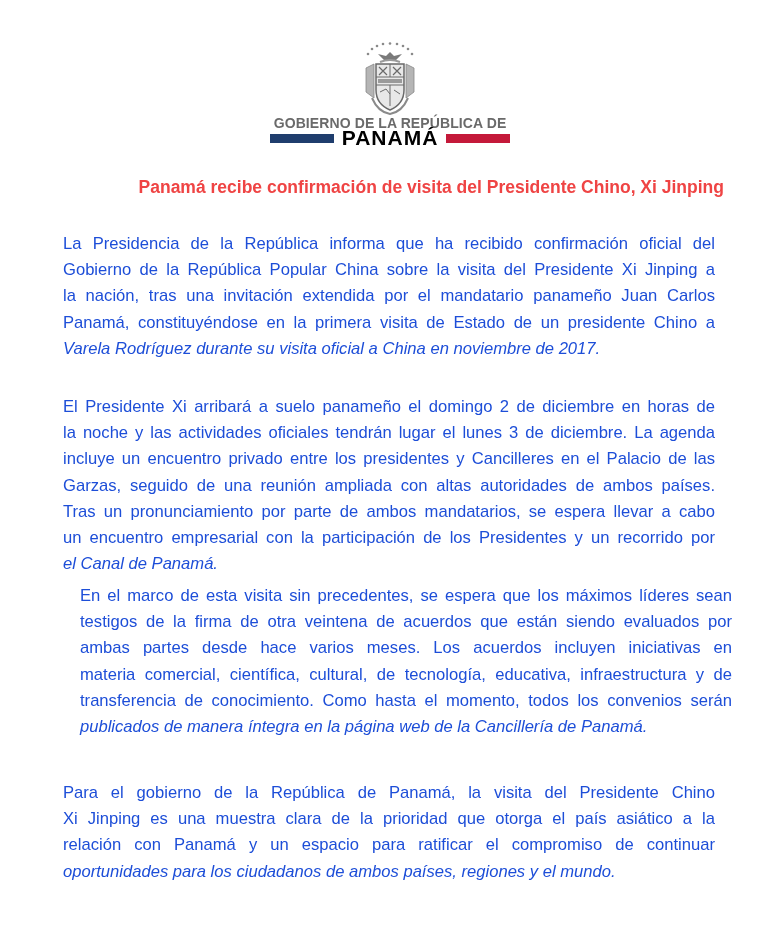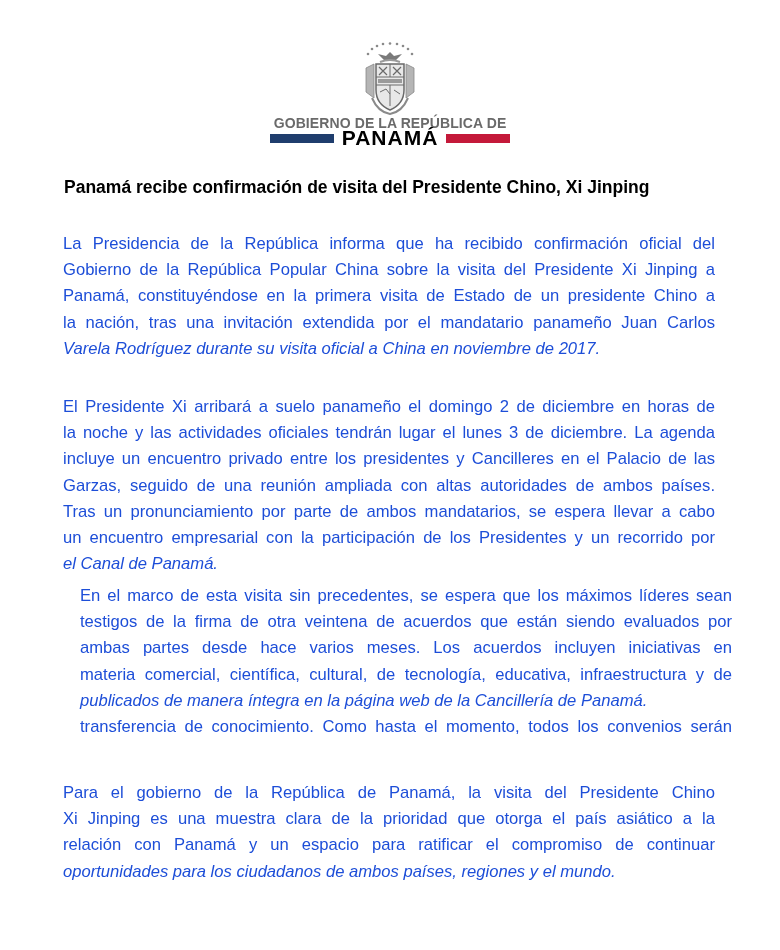--- a/index.html
+++ b/index.html
@@ -55,22 +55,23 @@
       color: #000000;
       letter-spacing: 1px;
       line-height: 22px;
     }
     .title {
       position: absolute;
       left: 64px; top: 177px;
       width: 660px;
       font-size: 17.5px;
       font-weight: bold;
-      color: #000000;
+      color: #ef4444;
       white-space: nowrap;
+      text-align: right;
     }
     .para {
       position: absolute;
       left: 63px;
       width: 652px;
       font-size: 16.6px;
       line-height: 26.2px;
       text-align: justify;
       color: #1d4ed8;
       margin: 0;
@@ -127,42 +128,42 @@
     <span class="panama-word">PANAMÁ</span>
     <span class="bar red"></span>
   </div>
 </div>
 
 <div class="title">Panamá recibe confirmación de visita del Presidente Chino, Xi Jinping</div>
 
 <p class="para" id="p1">
   <span class="ln">La Presidencia de la República informa que ha recibido confirmación oficial del</span>
   <span class="ln">Gobierno de la República Popular China sobre la visita del Presidente Xi Jinping a</span>
+  <span class="ln">la nación, tras una invitación extendida por el mandatario panameño Juan Carlos</span>
   <span class="ln">Panamá, constituyéndose en la primera visita de Estado de un presidente Chino a</span>
-  <span class="ln">la nación, tras una invitación extendida por el mandatario panameño Juan Carlos</span>
   <span class="ln last">Varela Rodríguez durante su visita oficial a China en noviembre de 2017.</span>
 </p>
 
 <p class="para" id="p2">
   <span class="ln">El Presidente Xi arribará a suelo panameño el domingo 2 de diciembre en horas de</span>
   <span class="ln">la noche y las actividades oficiales tendrán lugar el lunes 3 de diciembre. La agenda</span>
   <span class="ln">incluye un encuentro privado entre los presidentes y Cancilleres en el Palacio de las</span>
   <span class="ln">Garzas, seguido de una reunión ampliada con altas autoridades de ambos países.</span>
   <span class="ln">Tras un pronunciamiento por parte de ambos mandatarios, se espera llevar a cabo</span>
   <span class="ln">un encuentro empresarial con la participación de los Presidentes y un recorrido por</span>
   <span class="ln last">el Canal de Panamá.</span>
 </p>
 
 <p class="para" id="p3">
   <span class="ln">En el marco de esta visita sin precedentes, se espera que los máximos líderes sean</span>
   <span class="ln">testigos de la firma de otra veintena de acuerdos que están siendo evaluados por</span>
   <span class="ln">ambas partes desde hace varios meses. Los acuerdos incluyen iniciativas en</span>
   <span class="ln">materia comercial, científica, cultural, de tecnología, educativa, infraestructura y de</span>
+  <span class="ln">transferencia de conocimiento. Como hasta el momento, todos los convenios serán</span>
   <span class="ln last">publicados de manera íntegra en la página web de la Cancillería de Panamá.</span>
-  <span class="ln">transferencia de conocimiento. Como hasta el momento, todos los convenios serán</span>
 </p>
 
 <p class="para" id="p4">
   <span class="ln">Para el gobierno de la República de Panamá, la visita del Presidente Chino</span>
   <span class="ln">Xi Jinping es una muestra clara de la prioridad que otorga el país asiático a la</span>
   <span class="ln">relación con Panamá y un espacio para ratificar el compromiso de continuar</span>
   <span class="ln last">oportunidades para los ciudadanos de ambos países,  regiones y el mundo.</span>
 </p>
 
 </body></html>

